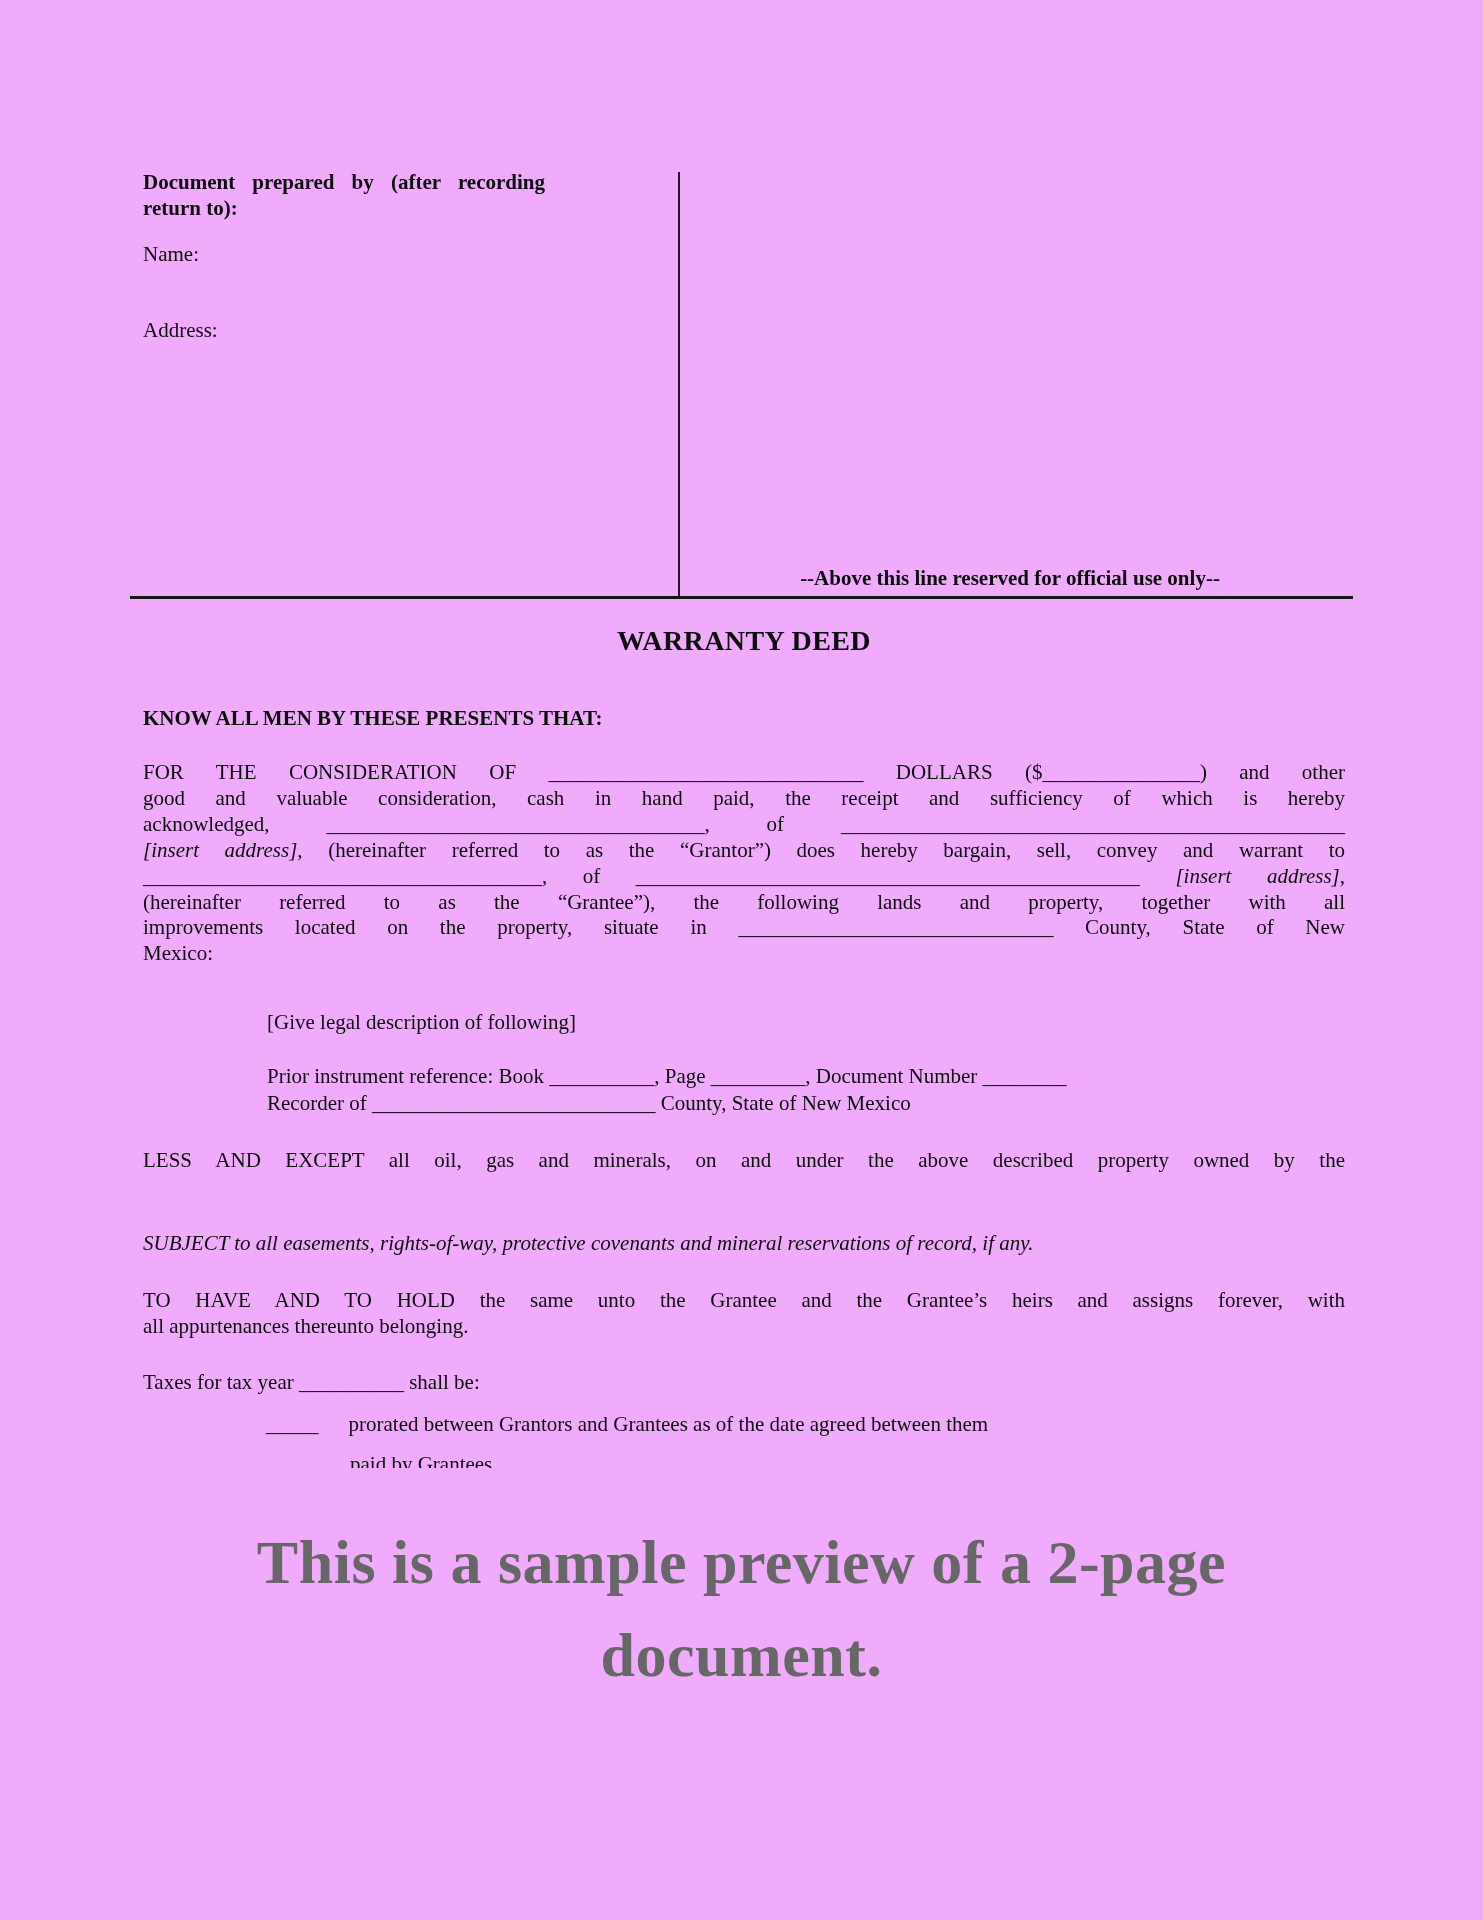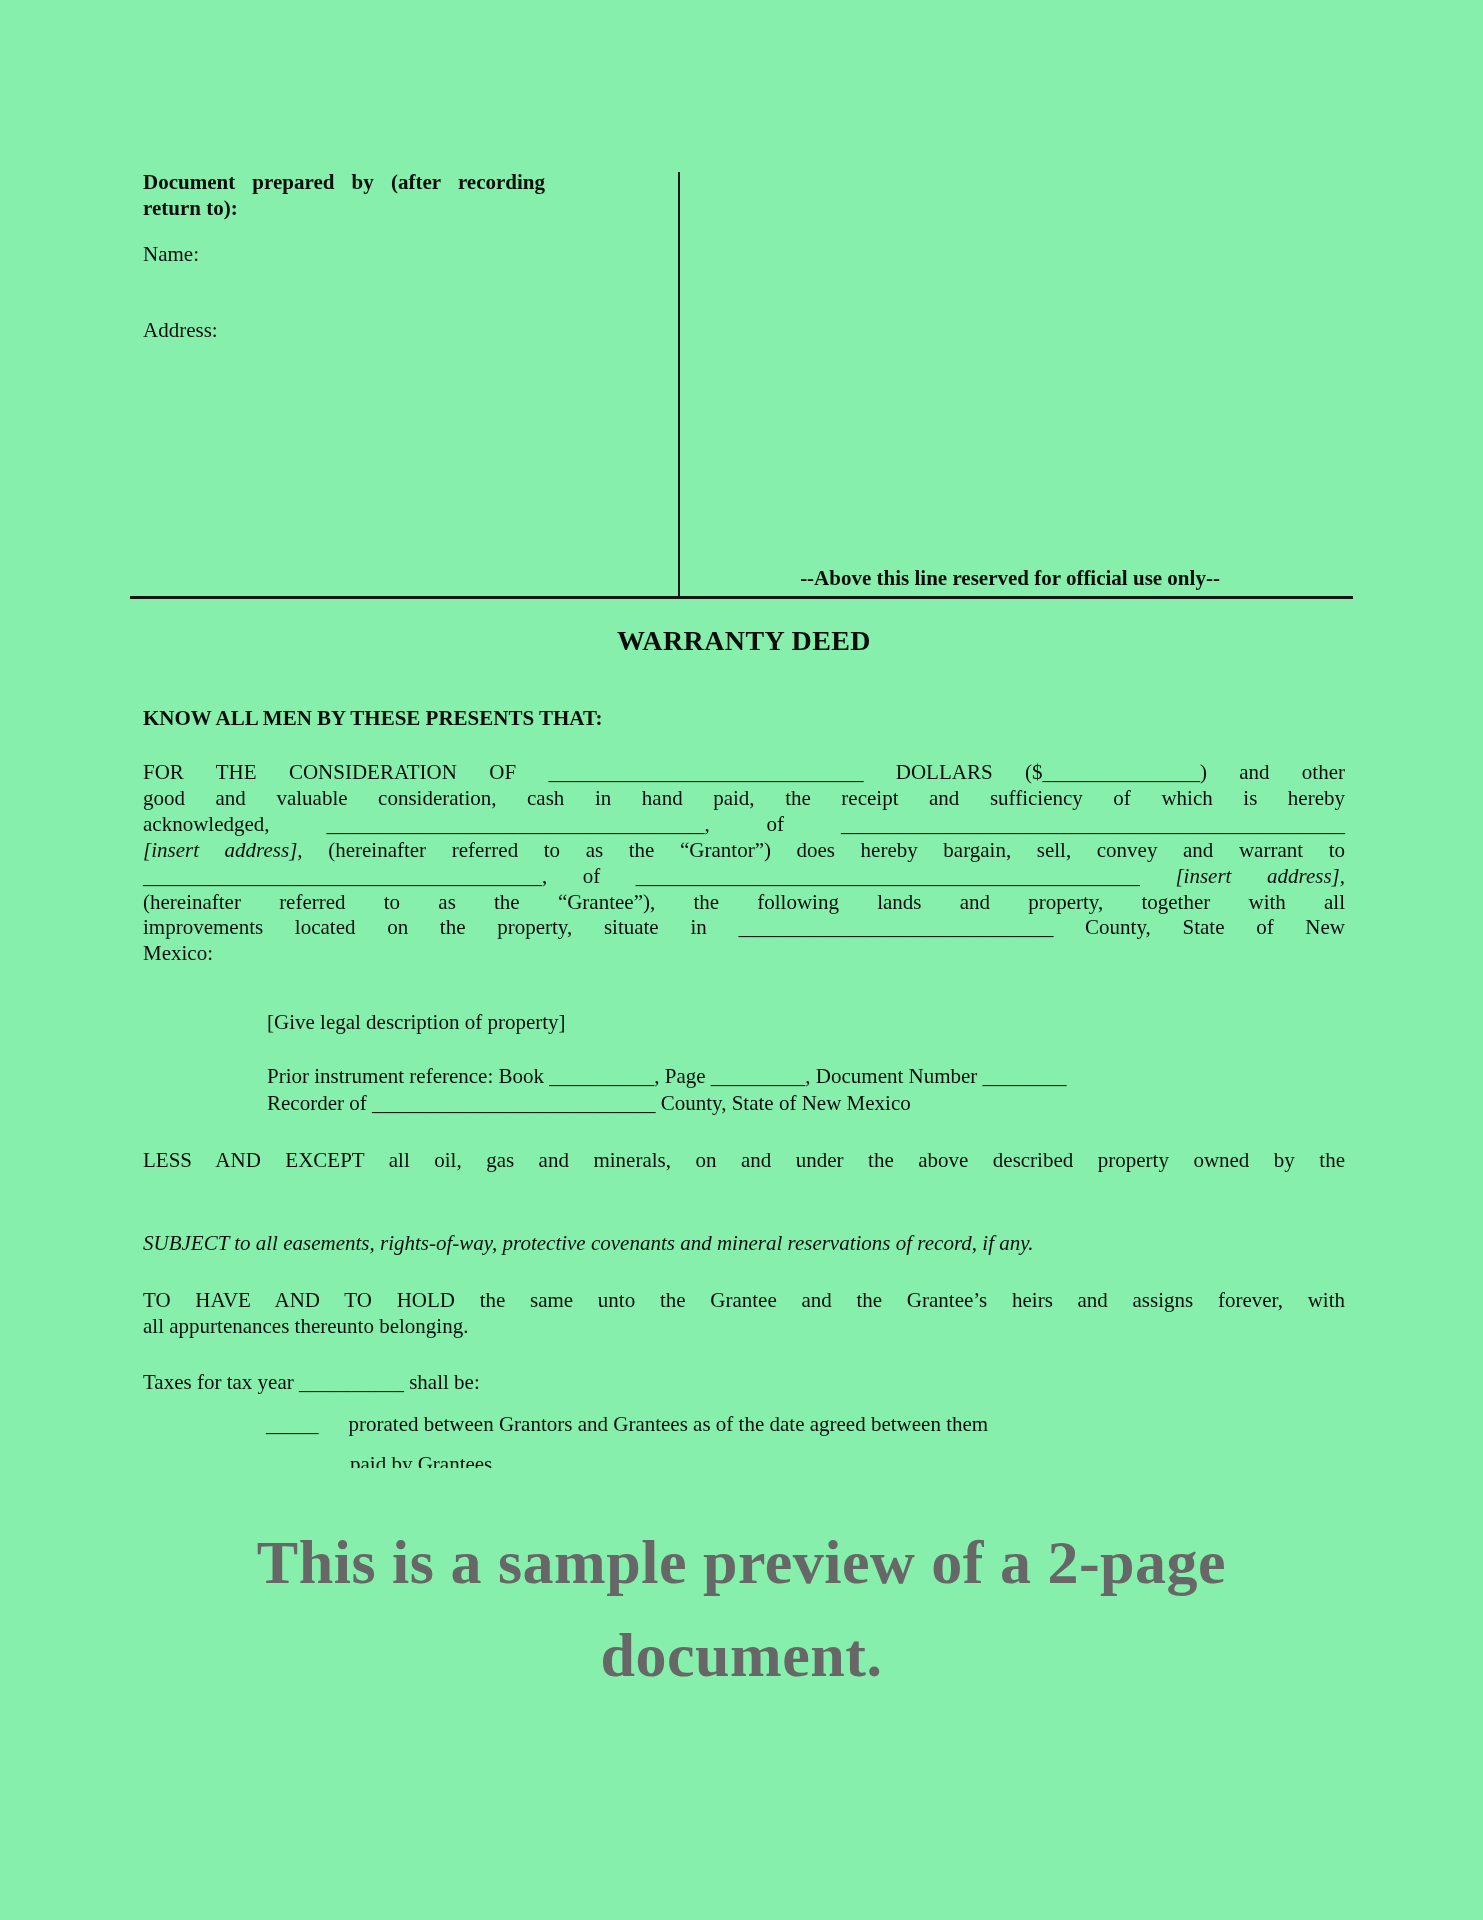--- a/index.html
+++ b/index.html
@@ -1,20 +1,20 @@
 <!DOCTYPE html>
 <html><head>
 <meta charset="utf-8">
 <style>
   html, body { margin: 0; padding: 0; background: #ffffff; }
   .page {
     position: relative;
     width: 1483px;
     height: 1920px;
-    background: #86efac;
+    background: #f0abfc;
     font-family: "Liberation Serif", serif;
     font-size: 21px;
     line-height: 25.9px;
     color: #0d0d0d;
     overflow: hidden;
   }
   .abs { position: absolute; }
   .it { font-style: italic; }
 
   
@@ -118,21 +118,21 @@
         <div class="tline just"><span>FOR THE CONSIDERATION OF ______________________________ DOLLARS ($_______________) and other</span></div>
         <div class="tline just"><span>good and valuable consideration, cash in hand paid, the receipt and sufficiency of which is hereby</span></div>
         <div class="tline just"><span>acknowledged, ____________________________________, of ________________________________________________</span></div>
         <div class="tline just"><span class="it">[insert address],</span><span> (hereinafter referred to as the “Grantor”) does hereby bargain, sell, convey and warrant to</span></div>
         <div class="tline just"><span>______________________________________, of ________________________________________________ </span><span class="it">[insert address],</span></div>
         <div class="tline just"><span>(hereinafter referred to as the “Grantee”), the following lands and property, together with all</span></div>
         <div class="tline just"><span>improvements located on the property, situate in ______________________________ County, State of New</span></div>
         <div class="tline"><span>Mexico:</span></div>
       </div>
 
-    <div class="abs legal-note">[Give legal description of property]</div>
+    <div class="abs legal-note">[Give legal description of following]</div>
 
     <div class="abs prior-block">
         <div class="tline"><span>Prior instrument reference: Book __________, Page _________, Document Number ________</span></div>
         <div class="tline"><span>Recorder of ___________________________ County, State of New Mexico</span></div>
       </div>
 
     <div class="abs para less-block">
         <div class="tline just"><span>LESS AND EXCEPT all oil, gas and minerals, on and under the above described property owned by the</span></div>
       </div>
 

